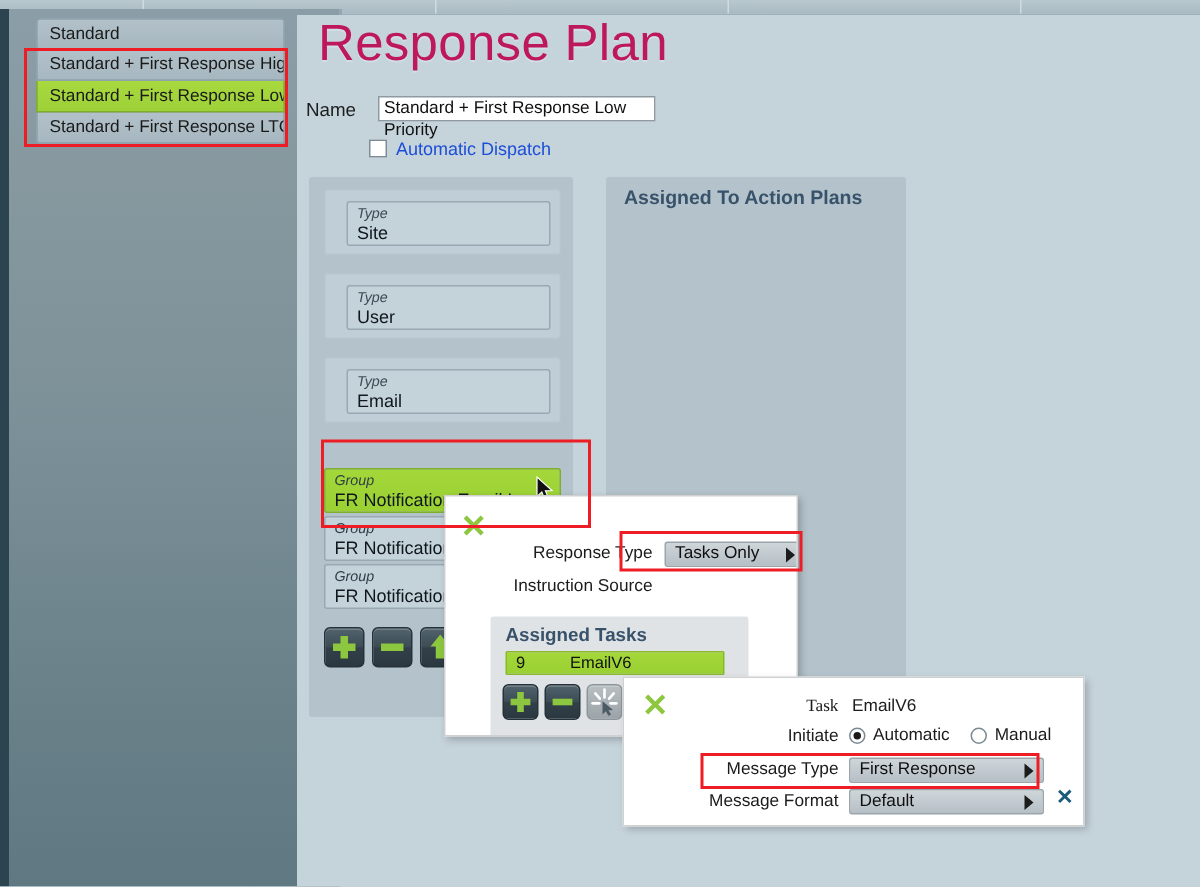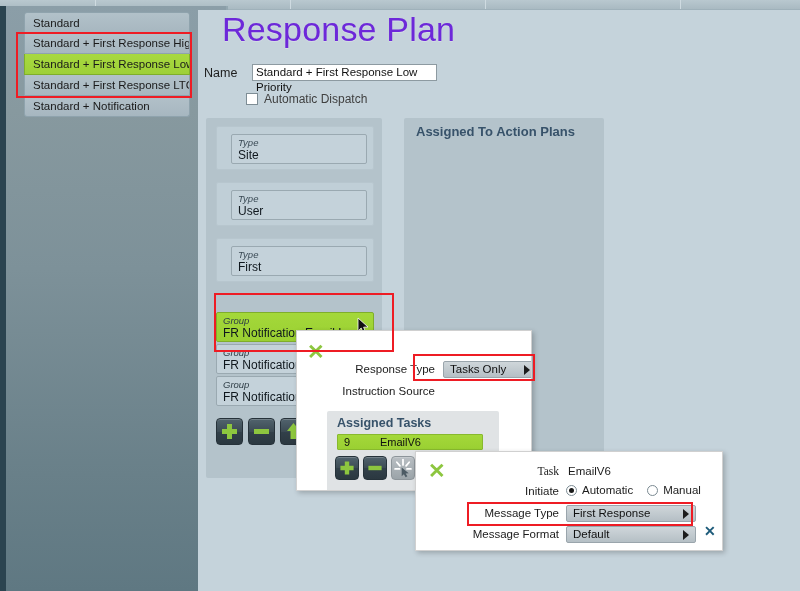--- a/index.html
+++ b/index.html
@@ -60,23 +60,23 @@
     background: linear-gradient(to bottom, #a8d93f 0%, #9ed038 100%);
     border-color: #7fae2b;
   }
 
   
   .main {
     position: absolute; left: 198px; top: 10px; right: 0; bottom: 0;
     background: #c5d3db;
   }
   .page-title {
-    position: absolute; left: 24px; top: 0px;
+    position: absolute; left: 14px; top: 0px;
     font-size: 34px;
-    color: #6d28d9;
+    color: #be185d;
     font-weight: 400;
     letter-spacing: 0.2px;
     text-shadow: 0 1px 0 rgba(255,255,255,0.25);
   }
   .name-row {
     position: absolute; left: 6px; top: 54px;
     display: flex; align-items: center;
   }
   .name-label {
     font-size: 12.5px; color: #1d1d1d; width: 40px;
@@ -96,21 +96,21 @@
     position: absolute; left: 48px; top: 82px;
     display: flex; align-items: center;
   }
   .checkbox {
     width: 12px; height: 12px;
     background: #ffffff;
     border: 1px solid #7e8d95;
     display: inline-block;
   }
   .dispatch-label {
-    margin-left: 6px; font-size: 12px; color: #404040;
+    margin-left: 6px; font-size: 12px; color: #1d4ed8;
   }
 
   
   .stack-panel {
     position: absolute; left: 8px; top: 108px;
     width: 176px; height: 360px;
     background: #b4c3cb;
     border-radius: 2px;
   }
   .stack-row {
@@ -329,21 +329,20 @@
     <div class="tabdiv" style="left:485px"></div>
     <div class="tabdiv" style="left:680px"></div>
   </div>
 
   <div class="sidebar">
     <div class="sidebar-list">
       <div class="side-item">Standard</div>
       <div class="side-item">Standard + First Response High</div>
       <div class="side-item selected">Standard + First Response Low I</div>
       <div class="side-item">Standard + First Response LTC</div>
-      <div class="side-item">Standard + Notification</div>
     </div>
   </div>
 
   <div class="main">
 
     <div class="page-title">Response Plan</div>
 
     <div class="name-row">
       <div class="name-label">Name</div>
       <div class="name-input">Standard + First Response Low Priority</div>
@@ -363,21 +362,21 @@
       </div>
       <div class="stack-row" style="top:64px">
         <div class="stack-field">
           <div class="flabel">Type</div>
           <div class="fvalue">User</div>
         </div>
       </div>
       <div class="stack-row" style="top:120px">
         <div class="stack-field">
           <div class="flabel">Type</div>
-          <div class="fvalue">First</div>
+          <div class="fvalue">Email</div>
         </div>
       </div>
     </div>
 
     <div class="group-panel">
       <div class="group-row green" style="top:6px">
         <div class="flabel">Group</div>
         <div class="fvalue">FR Notification Email Low</div>
         <svg class="cursor-icon" viewBox="0 0 14 20">
           <path d="M2 1 L2 14 L5.2 11 L7.4 16.5 L9.8 15.4 L7.6 10.2 L12 10 Z" fill="#111" stroke="#fff" stroke-width="0.8"></path>

